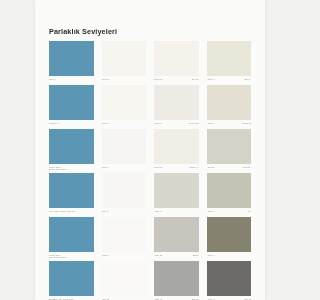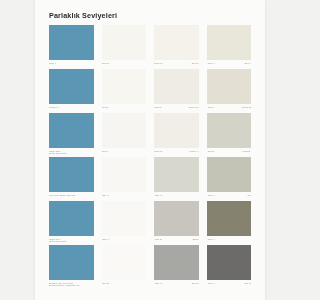--- a/index.html
+++ b/index.html
@@ -7,21 +7,21 @@
   body {
     background:#f2f2f1;
     font-family:"Liberation Sans", sans-serif;
     display:flex; align-items:center; justify-content:center;
   }
   .card {
     position:relative;
     width:230px; height:300px;
     background:#fbfbfa;
     box-shadow:0 0 3px rgba(0,0,0,0.10);
-    padding:8px 14px 0 14px;
+    padding:24px 14px 0 14px;
   }
   .page-title {
     font-size:7.2px;
     font-weight:bold;
     color:#2b2b2b;
     letter-spacing:.15px;
     margin:3px 0 5px 0;
     white-space:nowrap;
   }
   .grid {

